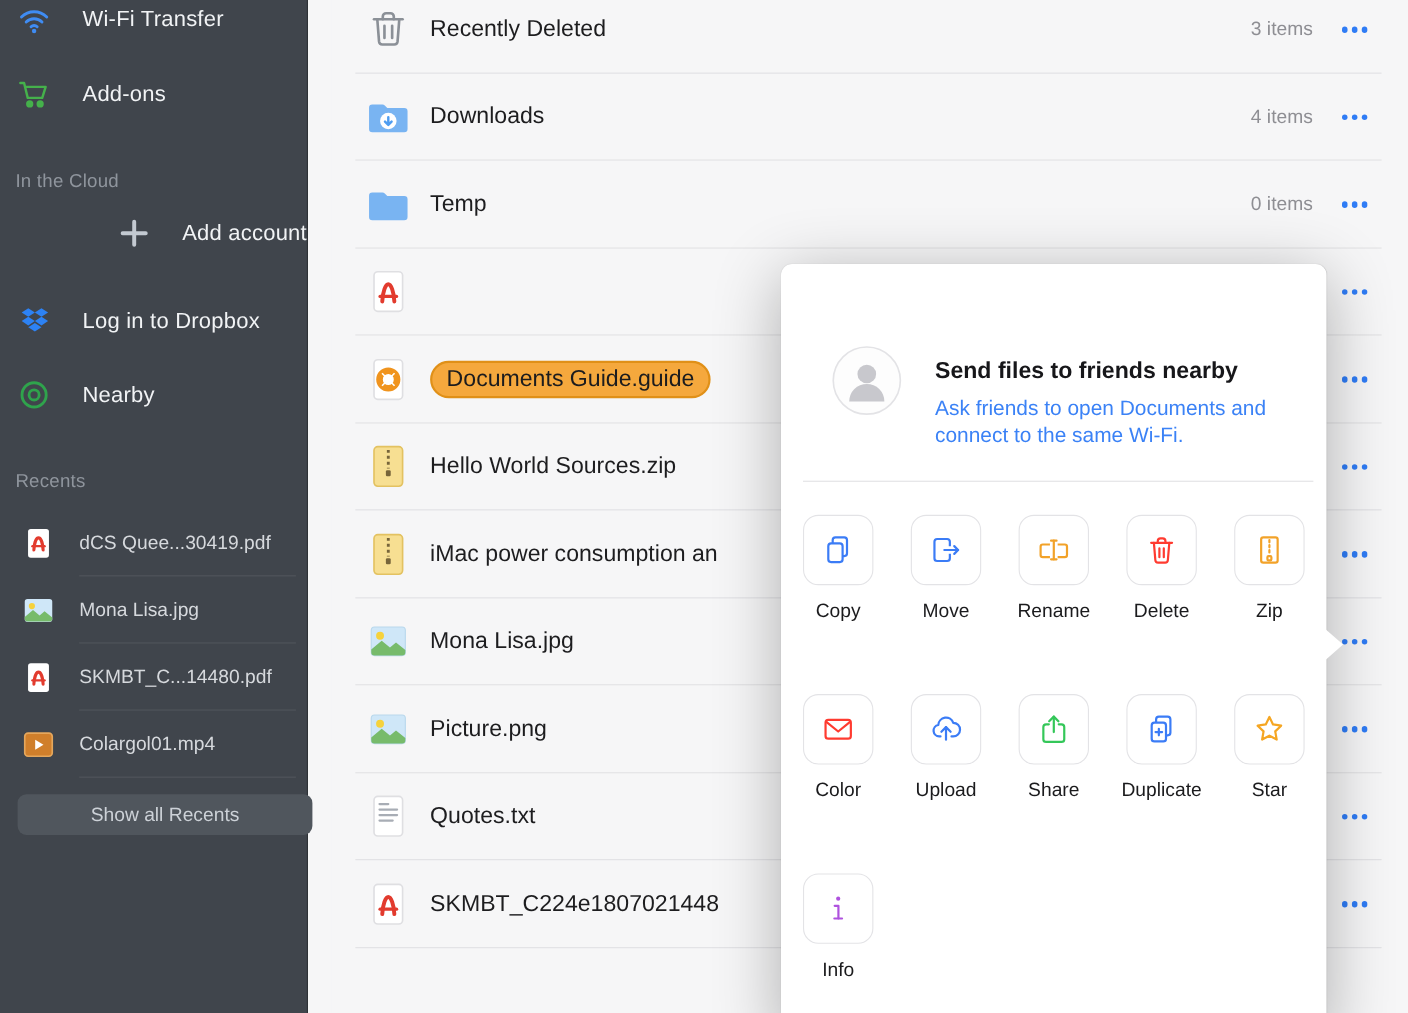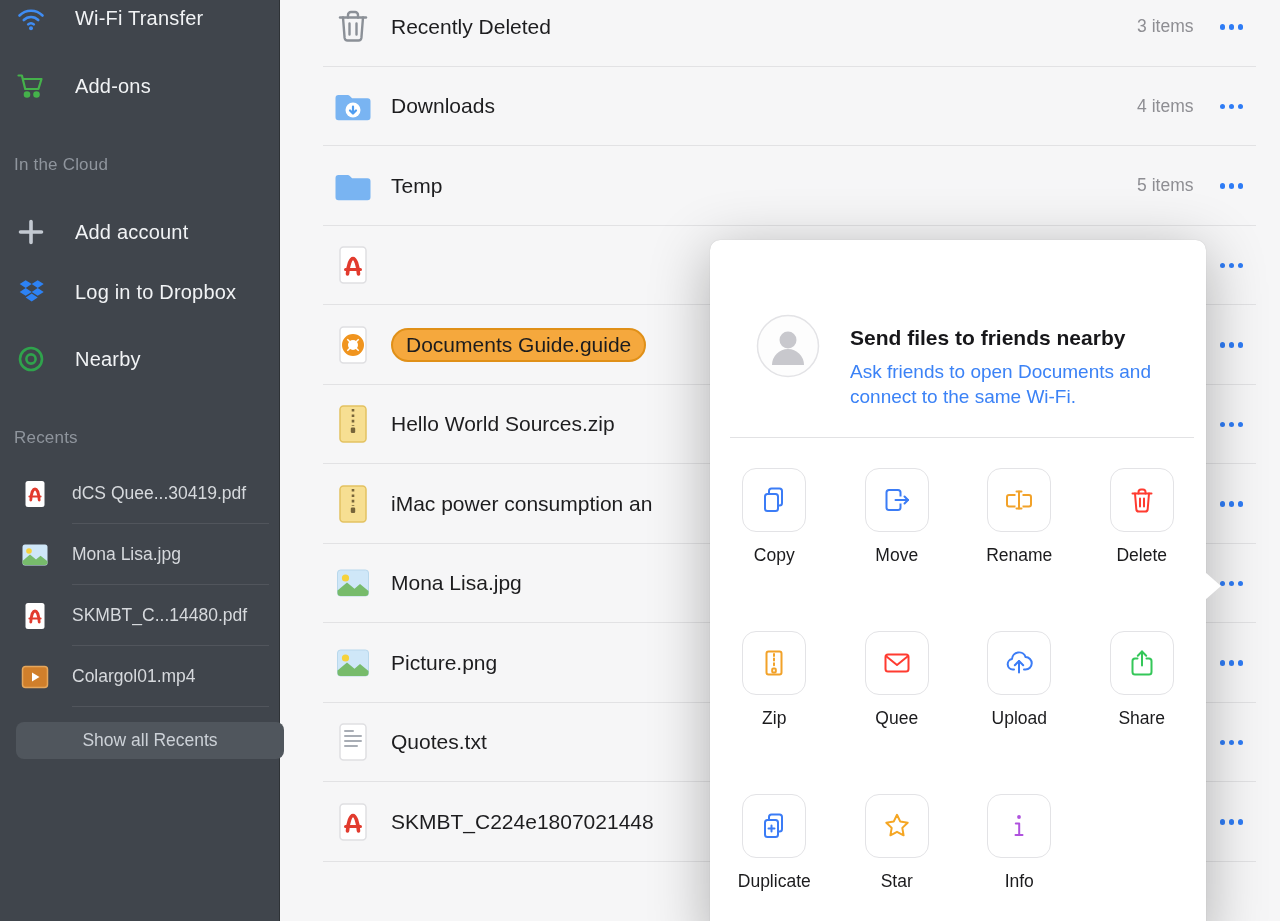--- a/index.html
+++ b/index.html
@@ -34,21 +34,21 @@
   
   .popover { position:absolute; left:710px; top:240px; width:496px; height:700px; background:#fff; border-radius:10px;
              box-shadow:0 12px 60px rgba(0,0,0,.30), 0 0 1px rgba(0,0,0,.2); z-index:10; }
   .popover::after { content:""; position:absolute; right:-15px; top:332px; width:0; height:0;
              border-top:14px solid transparent; border-bottom:14px solid transparent; border-left:16px solid #fff; }
   .pop-head { display:flex; align-items:center; height:197px; padding:14px 30px 0 46px; }
   .pop-texts { margin-left:30px; width:340px;margin-top:44px; }
   .pop-title { font-size:21px; font-weight:bold; color:#17171a; margin-bottom:9px; }
   .pop-sub { font-size:19px; color:#3b82f6; line-height:1.33; width:312px; }
   .pop-divider { height:1px; background:#e2e2e4; margin:0 12px 0 20px; }
-  .pop-grid { display:grid; grid-template-columns:repeat(4,1fr); padding:30px 3px 0; row-gap:65px; }
+  .pop-grid { display:grid; grid-template-columns:repeat(5,1fr); padding:30px 3px 0; row-gap:65px; }
   .action { display:flex; flex-direction:column; align-items:center; cursor:pointer; }
   .icon-btn { width:64px; height:64px; border:1px solid #e3e3e6; border-radius:14px; background:#fff;
               display:flex; align-items:center; justify-content:center; }
   .action-label { margin-top:13px; font-size:17.5px; color:#1b1b1d; white-space:nowrap; }
 
   svg { display:block; }
 </style>
 </head>
 <body>
 
@@ -72,21 +72,21 @@
         <path d="M2.5 4.5h3.4l3.3 13.5h13.2l3.1-10H7.5"></path>
         <circle cx="11" cy="23.5" r="2.2" fill="#45b14b"></circle>
         <circle cx="20.5" cy="23.5" r="2.2" fill="#45b14b"></circle>
       </svg>
     </span>
     <span class="side-label">Add-ons</span>
   </div>
 
   <div class="side-header" style="top:155px;">In the Cloud</div>
 
-  <div class="side-item" style="top:208px;">
+  <div class="side-item" style="top:188px;justify-content:flex-end;">
     <span class="side-icon">
       <svg width="30" height="30" viewBox="0 0 30 30">
         <path d="M15 4.5v21M4.5 15h21" stroke="#c3c9d1" stroke-width="3.6" stroke-linecap="round" fill="none"></path>
       </svg>
     </span>
     <span class="side-label">Add account</span>
   </div>
 
   <div class="side-item" style="top:268px;">
     <span class="side-icon">
@@ -202,21 +202,21 @@
     </div>
 
     <div class="frow">
       <span class="ficon">
         <svg width="44" height="44" viewBox="0 0 44 44">
           <path d="M4.5 14a3 3 0 013-3h9.2a3 3 0 012.1.9l2.3 2.3H36.5a3 3 0 013 3v16a3 3 0 01-3 3h-29a3 3 0 01-3-3z" fill="#79b4f2"></path>
         </svg>
       </span>
       <span class="fname">Temp</span>
       <span class="fright">
-        <span class="fcount">5 items</span>
+        <span class="fcount">0 items</span>
         <span class="dots">
             <i></i>
             <i></i>
             <i></i>
           </span>
       </span>
     </div>
 
     <div class="frow">
       <span class="ficon">
@@ -448,21 +448,21 @@
       <span class="action-label">Zip</span>
     </div>
 
     <div class="action">
       <span class="icon-btn">
         <svg width="30" height="30" viewBox="0 0 30 30" fill="none" stroke="#ff3b30" stroke-width="2" stroke-linecap="round" stroke-linejoin="round">
           <rect x="3.5" y="6.5" width="23" height="17" rx="2.5"></rect>
           <path d="M4.5 8.5L15 17 25.5 8.5"></path>
         </svg>
       </span>
-      <span class="action-label">Quee</span>
+      <span class="action-label">Color</span>
     </div>
 
     <div class="action">
       <span class="icon-btn">
         <svg width="30" height="30" viewBox="0 0 30 30" fill="none" stroke="#3b7cf6" stroke-width="2" stroke-linecap="round" stroke-linejoin="round">
           <path d="M10 21.5H8.8A5.3 5.3 0 018 11a7 7 0 0113.6-1.9A5 5 0 0121.5 21.5H20"></path>
           <path d="M15 24.5V13"></path>
           <path d="M10.8 17.2L15 13l4.2 4.2"></path>
         </svg>
       </span>

